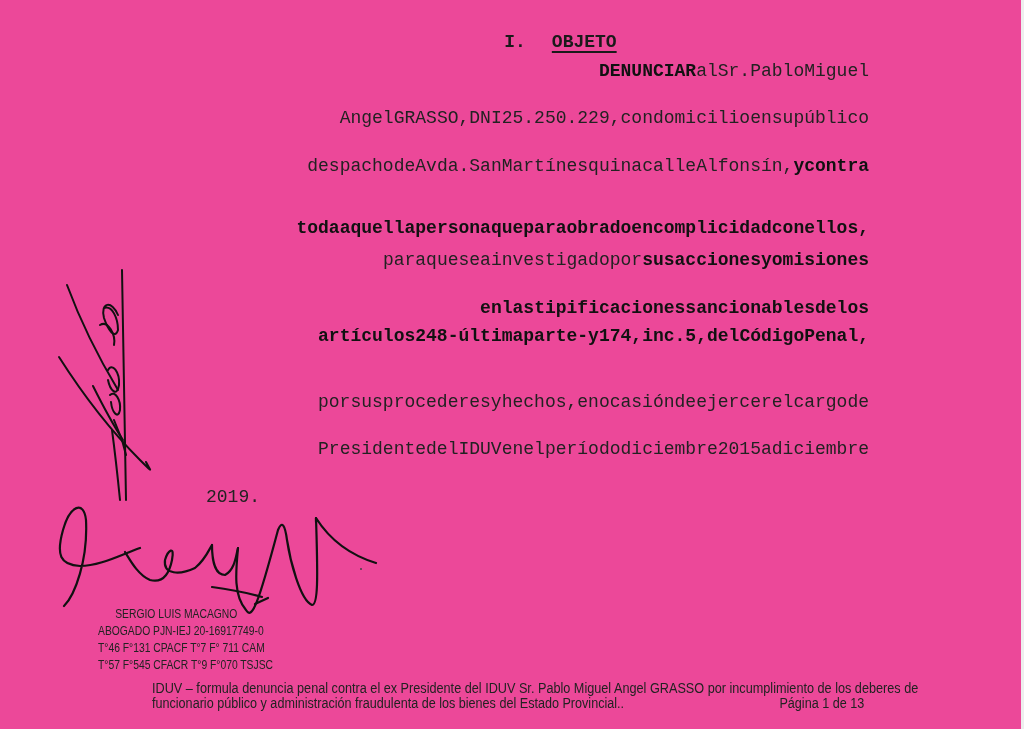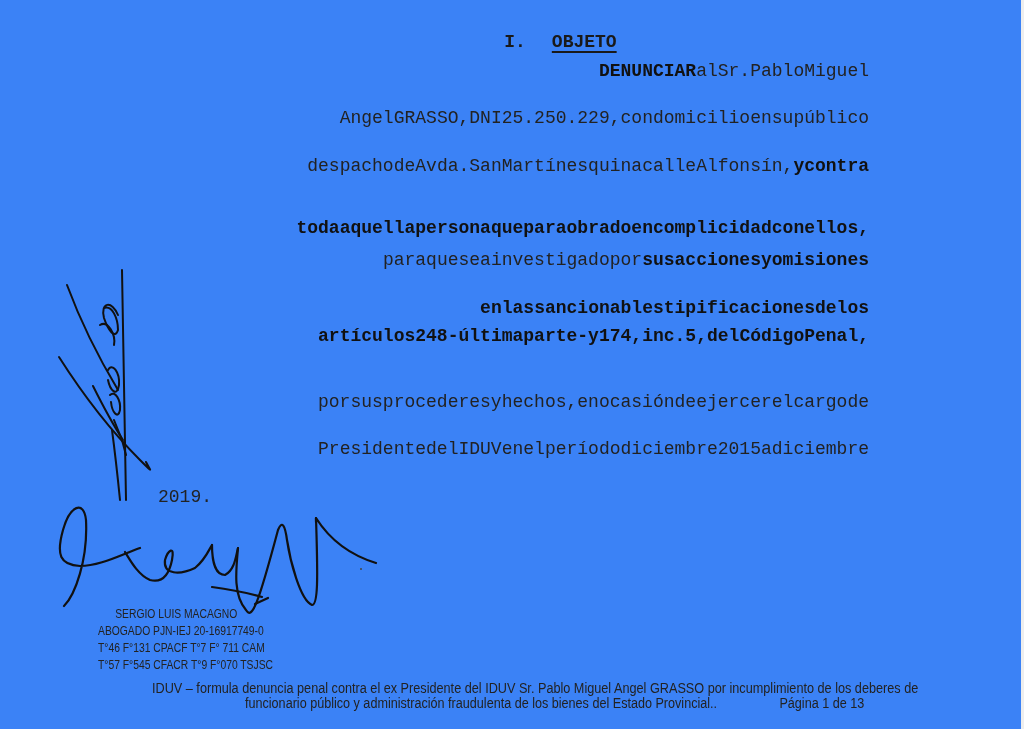--- a/index.html
+++ b/index.html
@@ -12,21 +12,21 @@
       height: 729px;
       position: relative;
       overflow: hidden;
       font-family: "Liberation Mono", "DejaVu Sans Mono", monospace;
       color: #1a1a1a;
     }
     .page {
       position: absolute;
       left: 0; top: 0;
       width: 1024px; height: 729px;
-      background: #3b82f6;
+      background: #ec4899;
     }
     .right-edge {
       position: absolute;
       right: 0; top: 0;
       width: 3px; height: 729px;
       background: #eeeeee;
     }
     .heading {
       position: absolute;
       top: 12px;
@@ -51,21 +51,21 @@
     }
     .line {
       position: absolute;
       left: 0;
       width: 711px;
       height: 24px;
       white-space: nowrap;
       display: flex;
       justify-content: flex-end;
     }
-    .line.last { justify-content: flex-start; }
+    .line.last { justify-content: flex-start; margin-left: 48px; }
     .line .w { display: inline-block; }
     .b { font-weight: bold; color: #111; }
     .sig-block {
       position: absolute;
       left: 98px;
       top: 606px;
       font-family: "Liberation Sans", "DejaVu Sans", sans-serif;
       font-size: 12px;
       color: #222;
       line-height: 17px;
@@ -84,21 +84,21 @@
       color: #222;
     }
     .footer .f1 {
       white-space: nowrap;
       transform: scaleX(0.905);
       transform-origin: left top;
       display: block;
     }
     .footer .f2row {
       display: flex;
-      justify-content: flex-end;
+      justify-content: space-between;
       white-space: nowrap;
     }
     .footer .f2 {
       transform: scaleX(0.9);
       transform-origin: left top;
       display: inline-block;
     }
     .footer .pg {
       transform: scaleX(0.9);
       transform-origin: right top;
@@ -167,22 +167,22 @@
         <span class="w">investigado</span>
         <span class="w">por</span>
         <span class="w b">sus</span>
         <span class="w b">acciones</span>
         <span class="w b">y</span>
         <span class="w b">omisiones</span>
       </div>
       <div class="line" style="top: 297.5px;">
         <span class="w b">en</span>
         <span class="w b">las</span>
+        <span class="w b">tipificaciones</span>
         <span class="w b">sancionables</span>
-        <span class="w b">tipificaciones</span>
         <span class="w b">de</span>
         <span class="w b">los</span>
       </div>
       <div class="line" style="top: 326px;">
         <span class="w b">artículos</span>
         <span class="w b">248</span>
         <span class="w b">-última</span>
         <span class="w b">parte-</span>
         <span class="w b">y</span>
         <span class="w b">174,</span>

